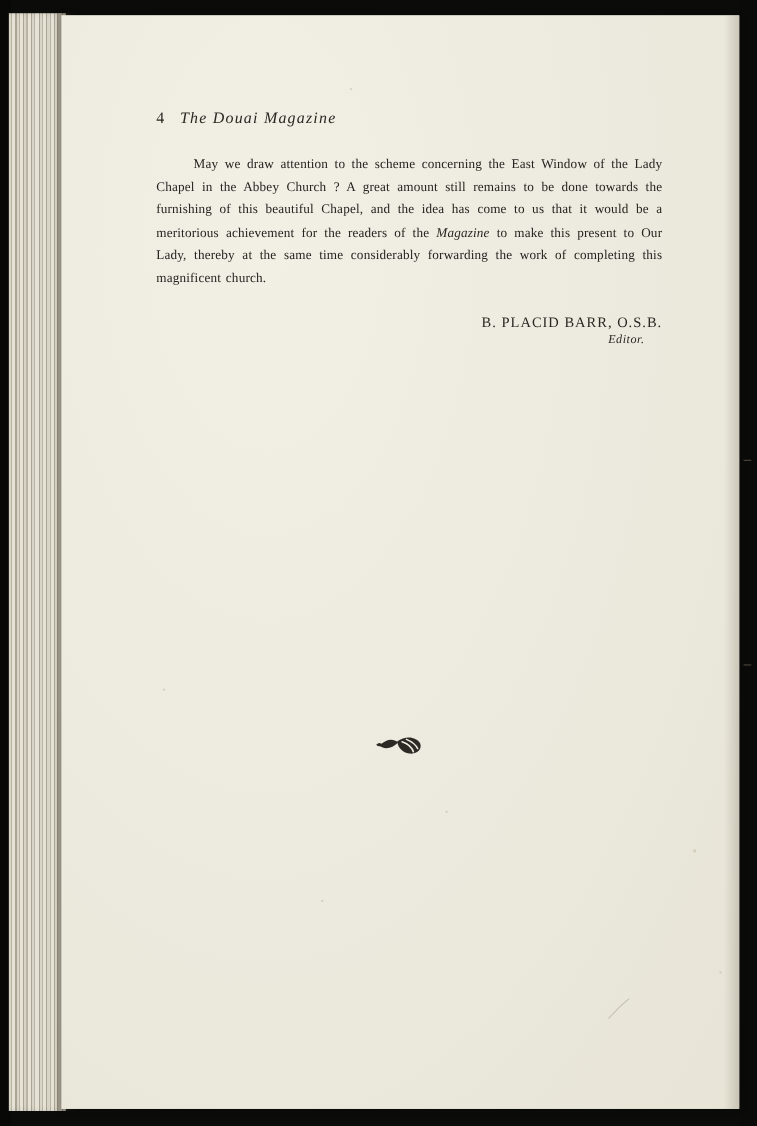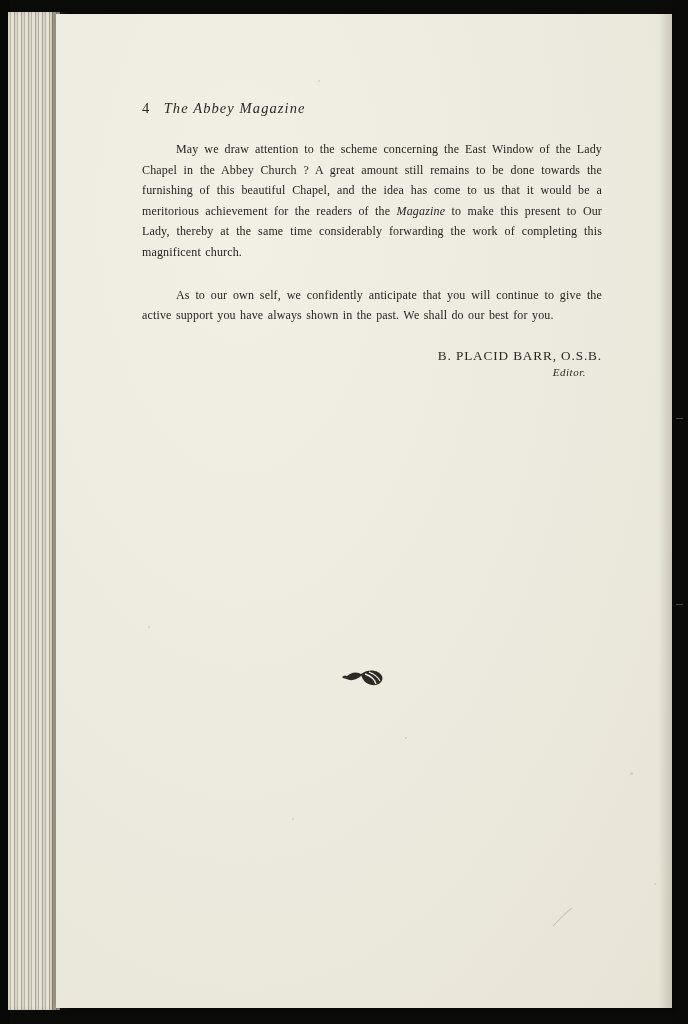--- a/index.html
+++ b/index.html
@@ -209,26 +209,25 @@
     <div class="speck" style="left:262px;top:66px;width:2px;height:2px;"></div>
     <div class="speck" style="left:236px;top:804px;width:2px;height:2px;"></div>
     <div class="speck" style="left:349px;top:723px;width:2px;height:2px;"></div>
     <div class="speck" style="left:574px;top:758px;width:3px;height:3px;"></div>
     <div class="speck" style="left:598px;top:869px;width:2px;height:2px;"></div>
     <div class="speck" style="left:92px;top:612px;width:2px;height:2px;"></div>
 
     <div class="textblock">
 
       <div class="running-head">
-        <span class="folio">4</span><span class="title">The Abbey Magazine</span>
+        <span class="folio">4</span><span class="title">The Douai Magazine</span>
       </div>
 
       <p class="body"><span>May we draw attention to the scheme concerning the East Window of the Lady Chapel in the Abbey Church ?   A great amount still remains to be done  towards the furnishing of this beautiful Chapel, and the idea has come to us that it would  be a meritorious achievement for the readers of the </span><span class="it">Magazine</span><span> to make this present to Our Lady, thereby at the same time considerably forwarding the work of completing this magnificent church.</span></p>
 
-      <p class="body"><span>As to our own self, we confidently anticipate that you will continue to give the active support you have always shown in the past.   We shall do our best for you.</span></p>
 
       <div class="signature">
         <span>B. PLACID BARR, O.S.B.</span>
         <span class="editor">Editor.</span>
       </div>
 
     </div>
 
     <div class="ornament">
       <svg width="46" height="30" viewBox="0 0 46 30" aria-hidden="true">

